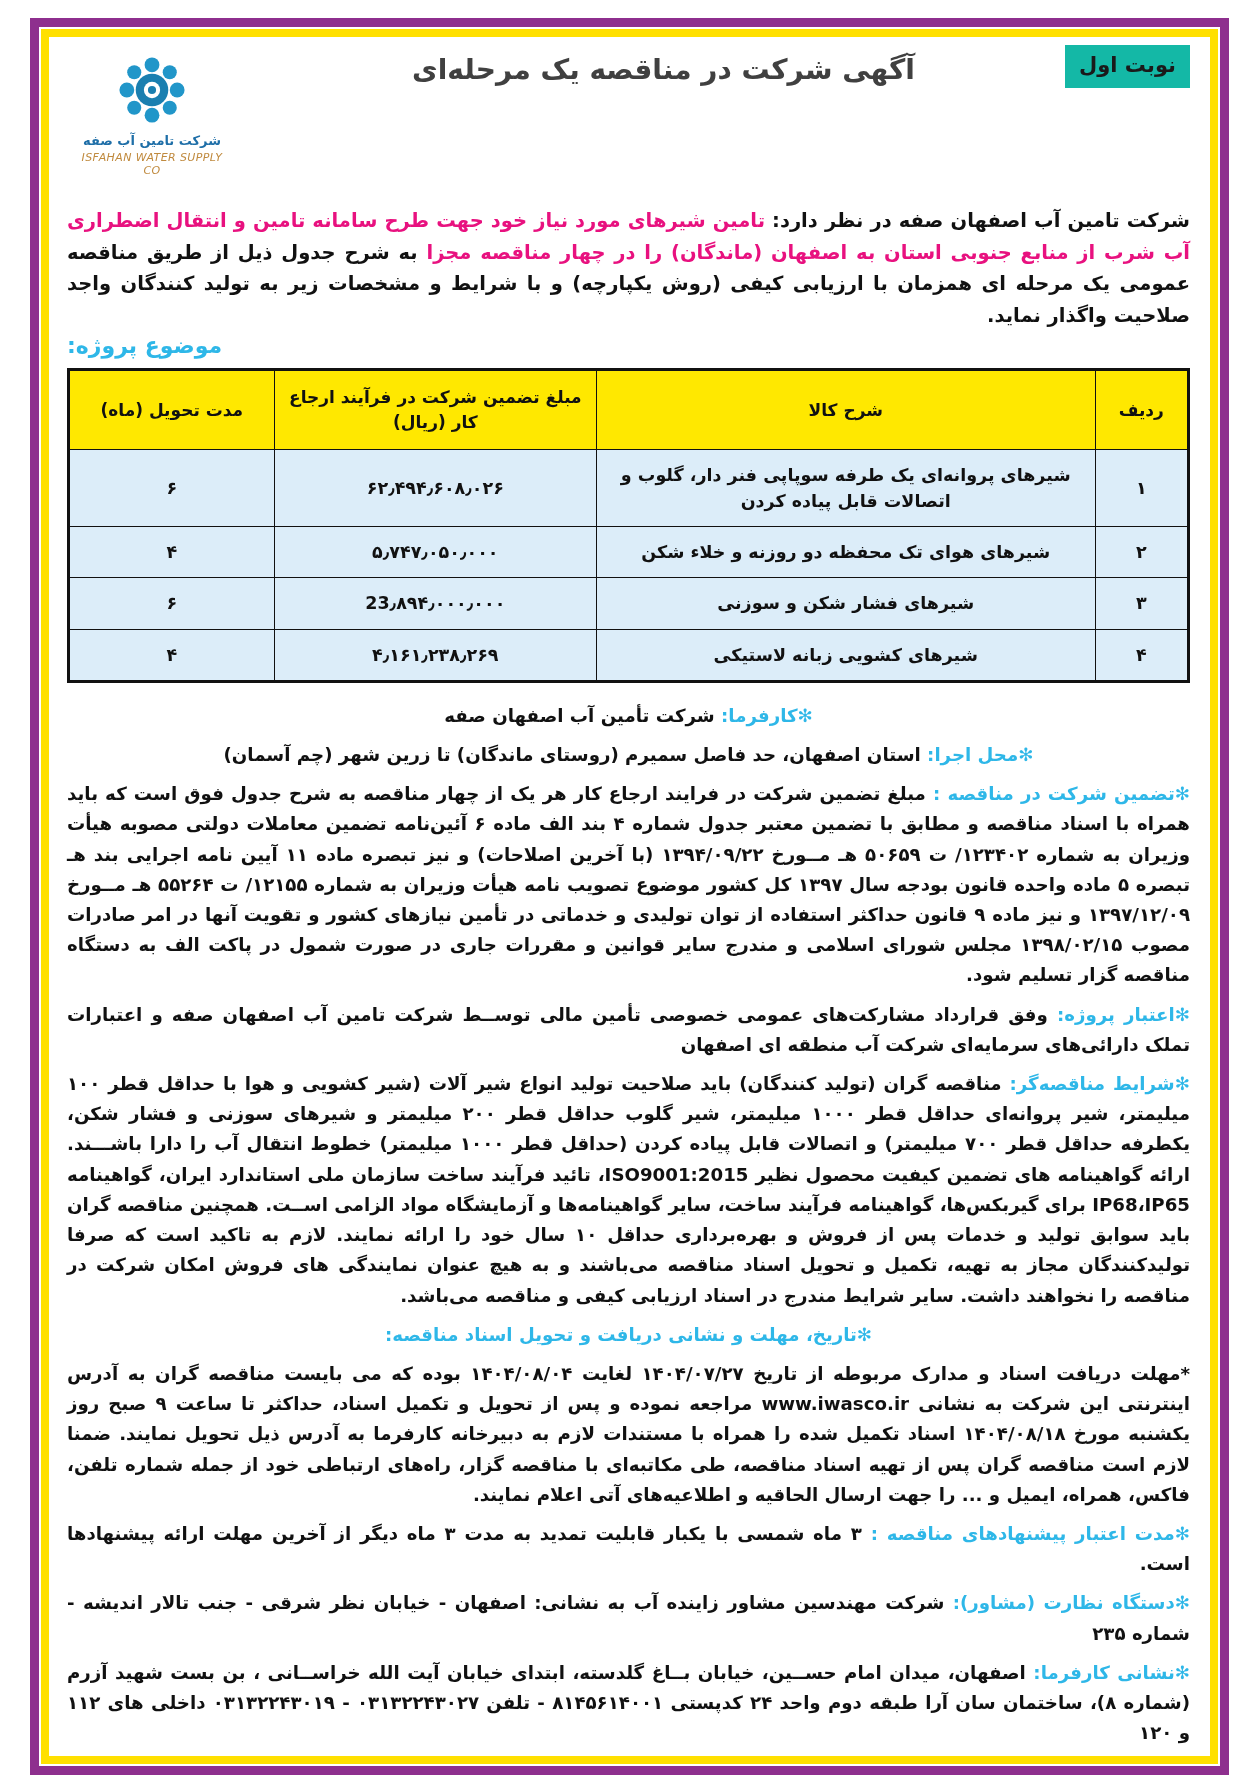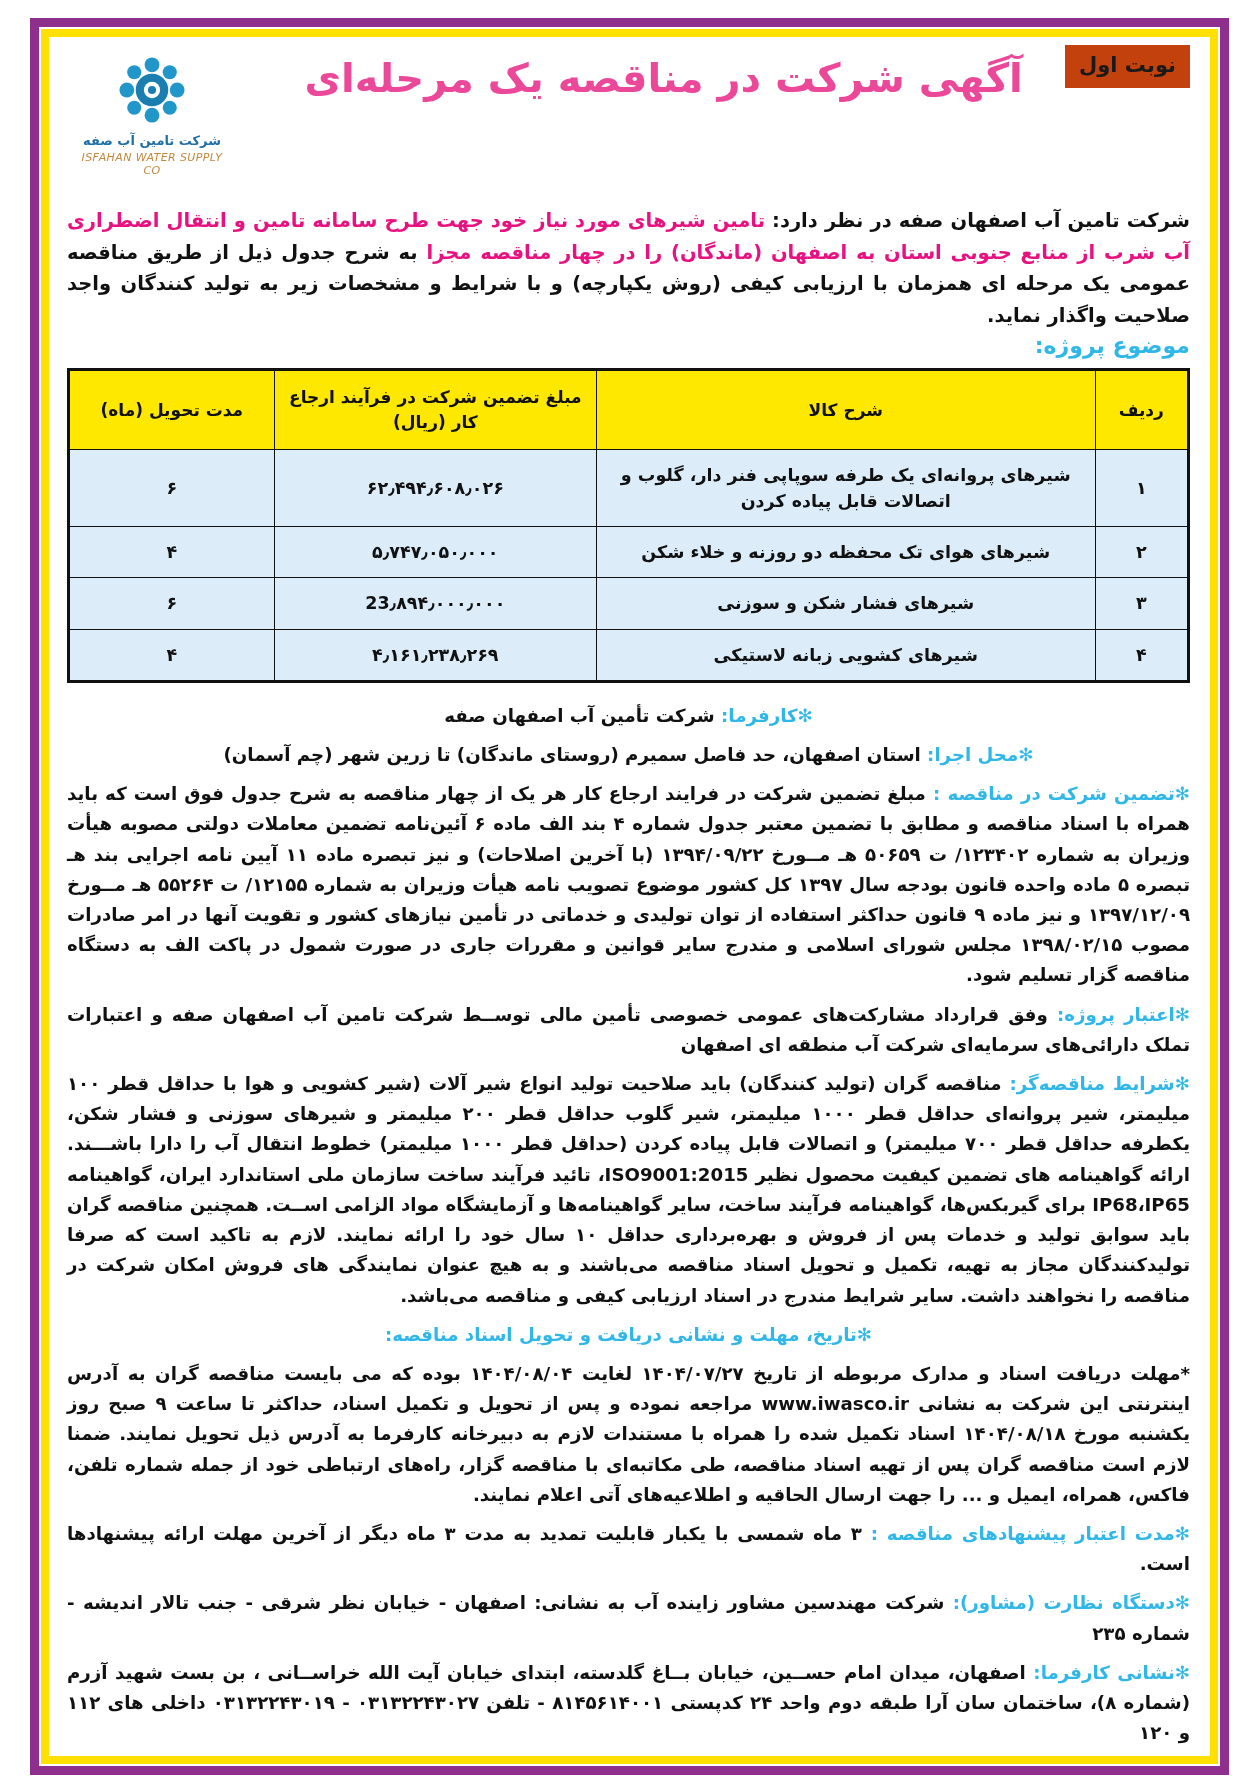--- a/index.html
+++ b/index.html
@@ -54,37 +54,37 @@
 
   
   .header {
     position: relative;
     height: 160px;
   }
   .nobat-badge {
     position: absolute;
     right: 0px;
     top: 2px;
-    background: #c2410c;
+    background: #14b8a6;
     color: #1a1a1a;
     font-weight: bold;
     font-size: 21px;
     padding: 10px 14px 12px 14px;
     line-height: 1;
     white-space: nowrap;
   }
   .main-title {
     position: absolute;
     right: 150px;
     left: 220px;
     top: 8px;
     text-align: center;
-    color: #ec4899;
-    font-weight: bold;
-    font-size: 40px;
+    color: #404040;
+    font-weight: bold;
+    font-size: 28px;
     line-height: 1.38;
     letter-spacing: -0.5px;
   }
   .logo-box {
     position: absolute;
     left: 10px;
     top: 10px;
     width: 150px;
     text-align: center;
   }
@@ -112,21 +112,21 @@
   .intro {
     font-size: 19.5px;
     line-height: 1.62;
     color: #111;
     font-weight: bold;
     text-align: justify;
     margin-top: 2px;
   }
   .hl-pink { color: #e8117f; }
   .subject-line {
-    text-align: right;
+    text-align: left;
     color: #2eb7e8;
     font-weight: bold;
     font-size: 22px;
     margin-top: 2px;
     direction: rtl;
   }
 
   
   .tender-table {
     width: 100%;

